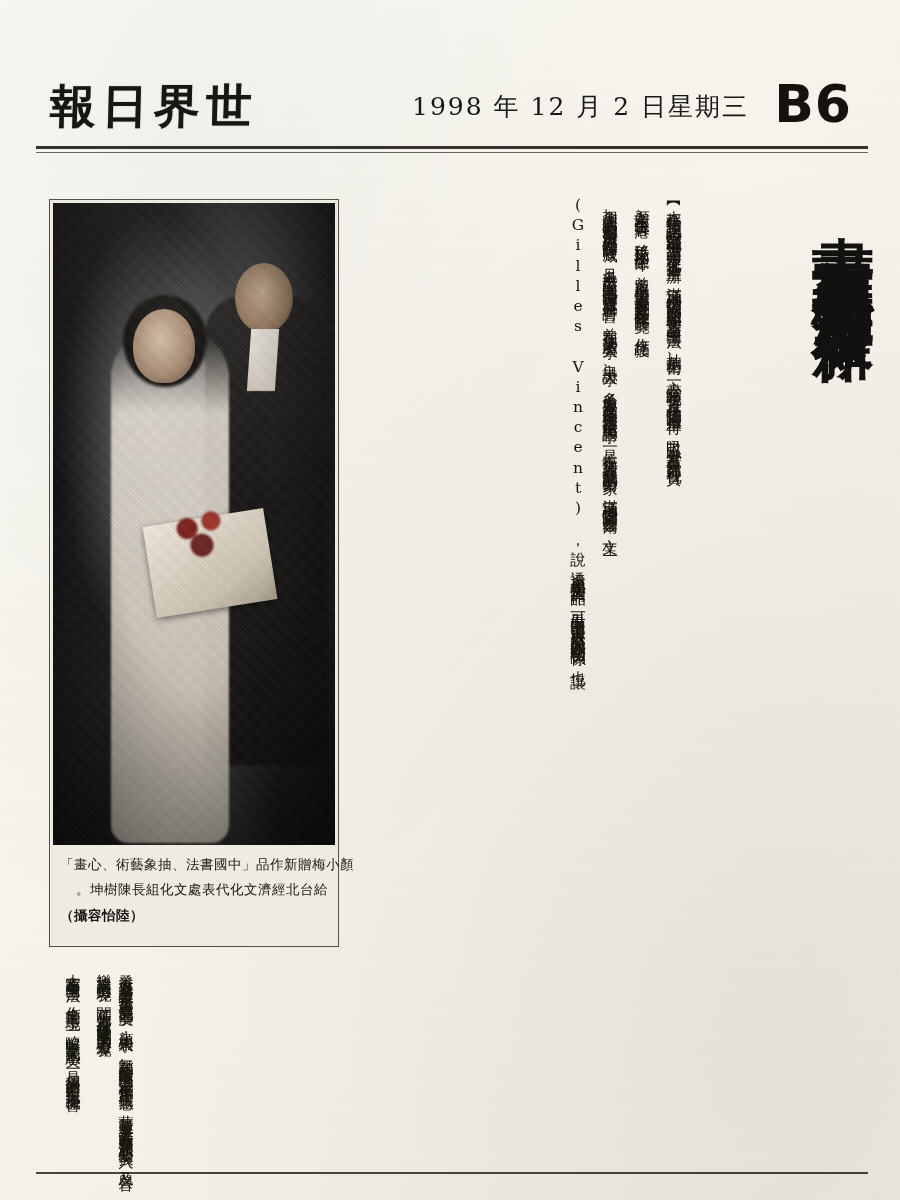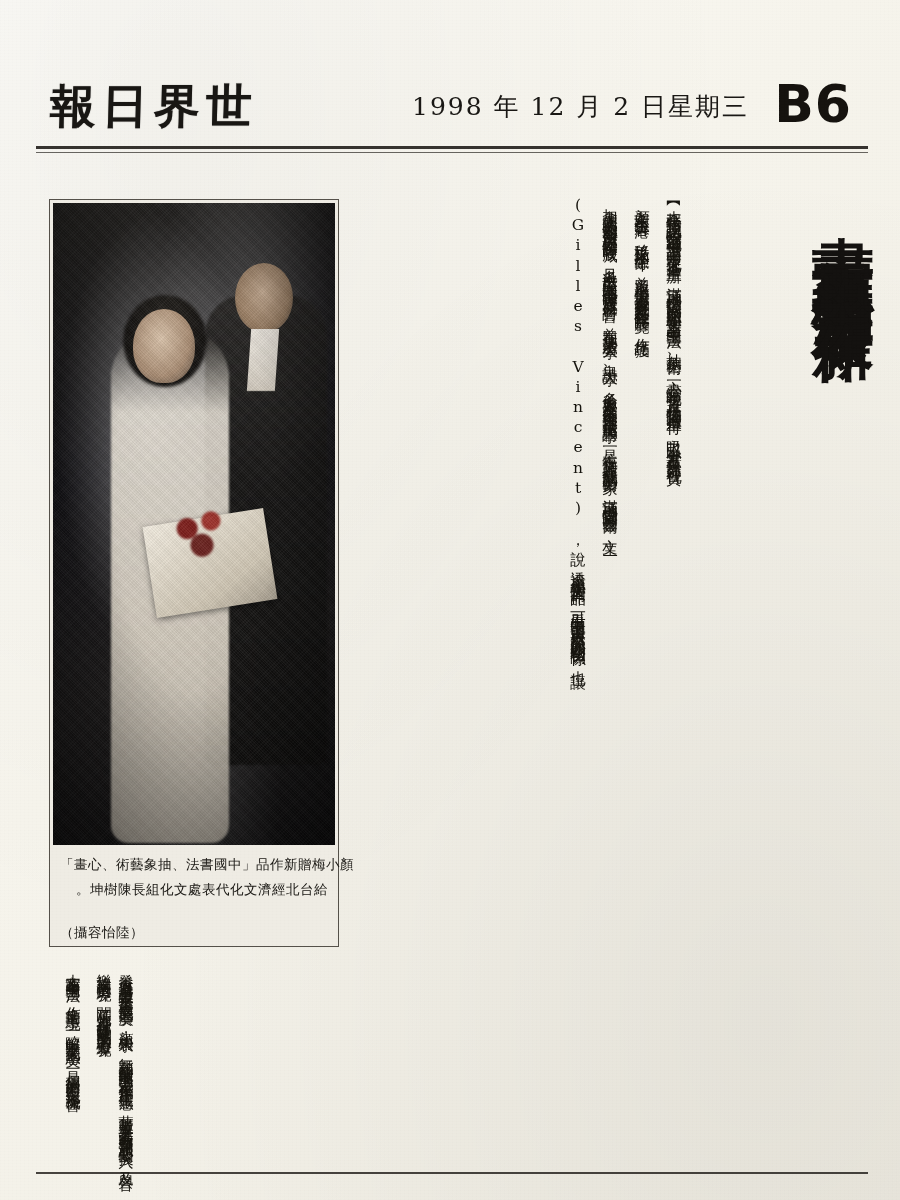--- a/index.html
+++ b/index.html
@@ -149,21 +149,21 @@
   .caption{
     position:absolute;left:10px;top:652px;width:268px;
     font-family:"DejaVu Serif", serif;
     font-size:13.5px;
     line-height:25px;
     color:#191713;
     letter-spacing:.5px;
   }
   .caption div{white-space:nowrap;}
   .caption .c2{padding-left:12px;text-align:right;}
-  .caption .c3{padding-left:0px;margin-top:18px;}
+  .caption .c3{padding-left:0px;margin-top:1px;font-weight:bold;}
 
   
   .headline{
     position:absolute;right:26px;top:186px;
     width:92px;height:1000px;
     writing-mode:vertical-rl;
     text-orientation:upright;
     font-family:"DejaVu Serif", serif;
     font-weight:700;
     font-size:62px;

